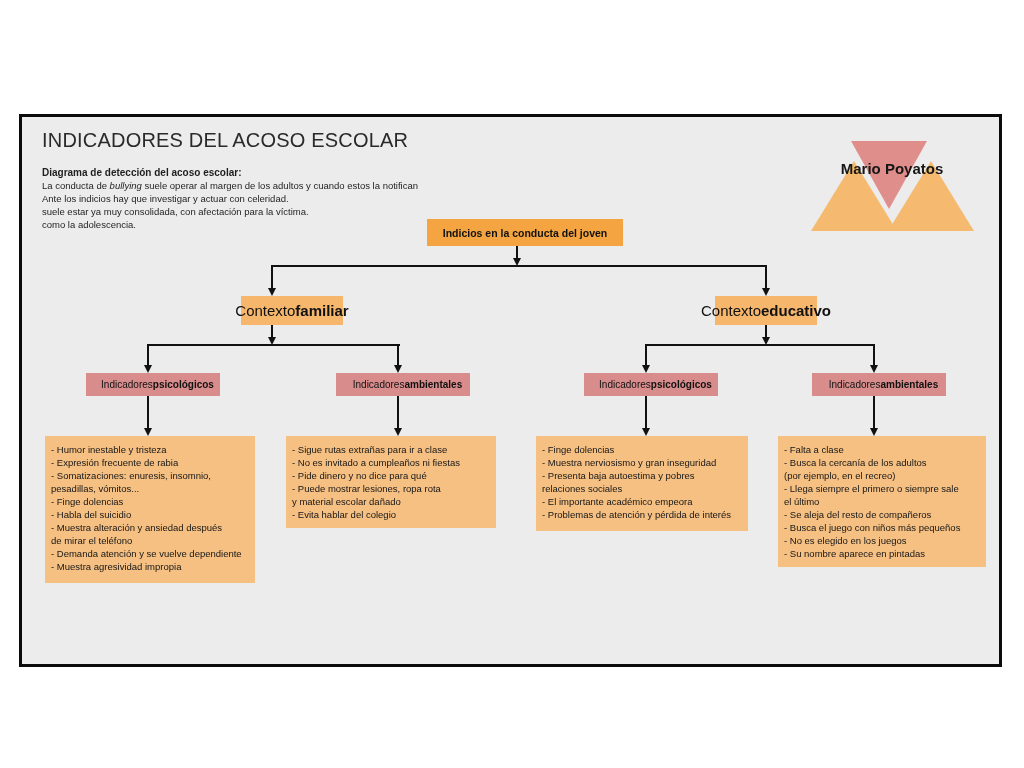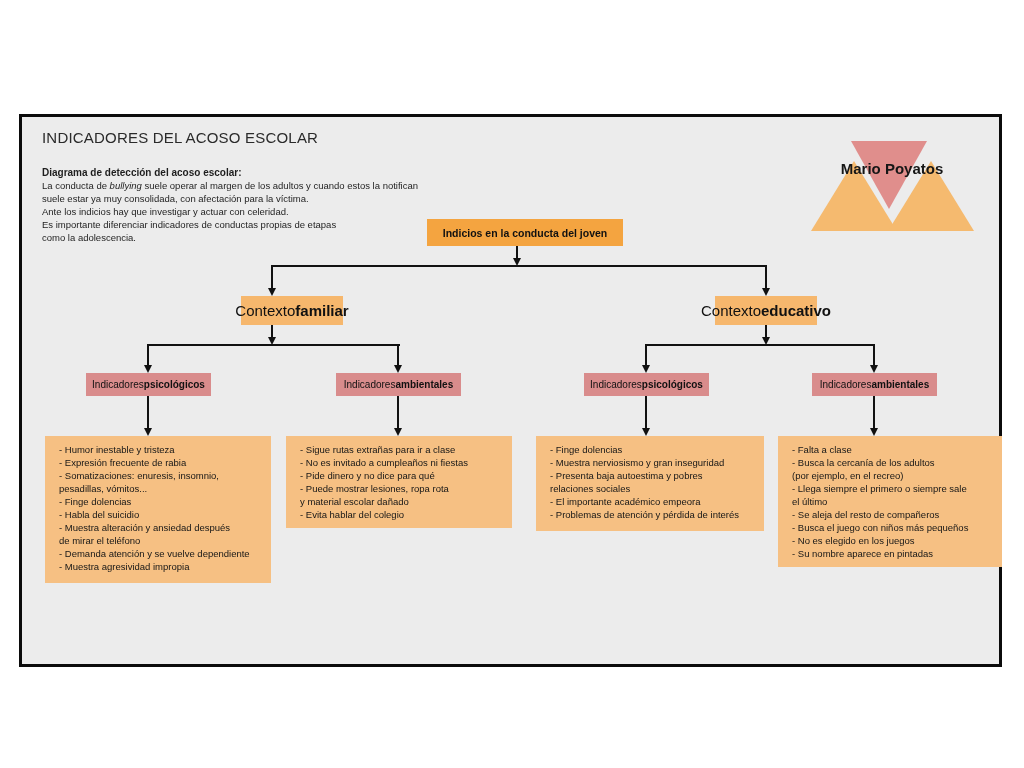--- a/index.html
+++ b/index.html
@@ -6,21 +6,21 @@
   .canvas{
     position:relative;width:1024px;height:768px;background:#ffffff;overflow:hidden;
     font-family:"Liberation Sans", sans-serif;
   }
   .frame{
     position:absolute;left:19px;top:114px;width:983px;height:553px;
     box-sizing:border-box;border:3px solid #0b0b0b;
     background:var(--frame-bg,#ECECEC);
   }
   .title{
-    position:absolute;left:20px;top:12px;font-size:15px;color:#2a2a2a;letter-spacing:.2px;
+    position:absolute;left:20px;top:12px;font-size:20px;color:#2a2a2a;letter-spacing:.2px;
   }
   .intro{
     position:absolute;left:20px;top:49px;width:410px;font-size:9.5px;line-height:13px;color:var(--text,#1e1e1e);
   }
   .intro-heading{font-weight:bold;font-size:10px;}
   .intro-line i{font-style:italic;}
   
   .logo{position:absolute;left:787px;top:20px;width:166px;height:100px;}
   .tri{position:absolute;width:0;height:0;}
   .tri-pink{left:42px;top:4px;border-left:38px solid transparent;border-right:38px solid transparent;border-top:68px solid var(--logo-pink,#E08E8C);z-index:1;}
@@ -30,50 +30,49 @@
   
   .vl{position:absolute;width:2px;background:var(--line,#111);}
   .hl{position:absolute;height:2px;background:var(--line,#111);}
   .ah{position:absolute;width:0;height:0;border-left:4px solid transparent;border-right:4px solid transparent;border-top:8px solid var(--line,#111);}
   
   .node{position:absolute;display:flex;align-items:center;justify-content:center;color:#111;white-space:nowrap;}
   .root-node{left:398px;top:102px;width:196px;height:27px;background:var(--root-node,#F4A440);font-weight:bold;font-size:10.5px;margin-left:7px;}
   .ctx{top:179px;width:102px;height:29px;background:var(--context-node,#F6B76D);font-size:15px;}
   .ctx-1{left:219px;}
   .ctx-2{left:693px;}
-  .cat{top:256px;width:125px;height:23px;background:var(--category-node,#D98C8C);font-size:10px;}
+  .cat{top:256px;width:125px;height:23px;background:var(--category-node,#D98C8C);font-size:10px;padding-left:9px;}
   .cat-1{left:64px;}
   .cat-2{left:314px;}
   .cat-3{left:562px;}
   .cat-4{left:790px;}
   .node b{font-weight:bold;}
   .node .rg{font-weight:normal;}
   
-  .listbox{position:absolute;top:319px;background:var(--list-box,#F6C083);padding:7px 14px;font-size:9.5px;line-height:13px;color:#161616;}
+  .listbox{position:absolute;top:319px;background:var(--list-box,#F6C083);padding:7px 6px;font-size:9.5px;line-height:13px;color:#161616;}
   .list-1{left:23px;width:198px;height:133px;}
   .list-2{left:264px;width:198px;height:78px;}
   .list-3{left:514px;width:200px;height:81px;}
   .list-4{left:756px;width:196px;height:117px;}
   .list-item{white-space:pre-wrap;}
 </style>
 </head>
 <body>
 
 <div class="canvas">
   <div class="frame">
 
     <div class="title">INDICADORES DEL ACOSO ESCOLAR</div>
 
     <div class="intro">
       <div class="intro-heading">Diagrama de detección del acoso escolar:</div>
       <div class="intro-line"><span>La conducta de </span><i>bullying</i><span> suele operar al margen de los adultos y cuando estos la notifican</span></div>
       <div>
+          <div class="intro-line">Ante los indicios hay que investigar y actuar con celeridad.</div>
           <div class="intro-line">suele estar ya muy consolidada, con afectación para la víctima.</div>
-          <div class="intro-line">Ante los indicios hay que investigar y actuar con celeridad.</div>
-          <div class="intro-line">Es importante diferenciar indicadores de conductas propias de etapas</div>
           <div class="intro-line">como la adolescencia.</div>
         </div>
     </div>
 
     <div class="logo">
       <div class="tri tri-pink"></div>
       <div class="tri tri-orange-l"></div>
       <div class="tri tri-orange-r"></div>
       <div class="logo-text">
         <div>Mario Poyatos</div>

